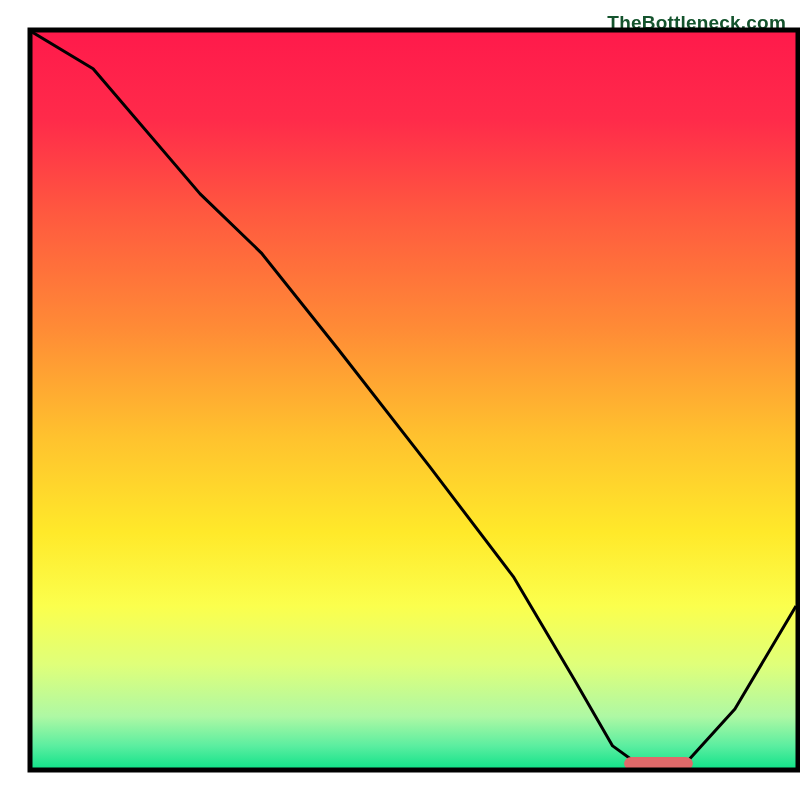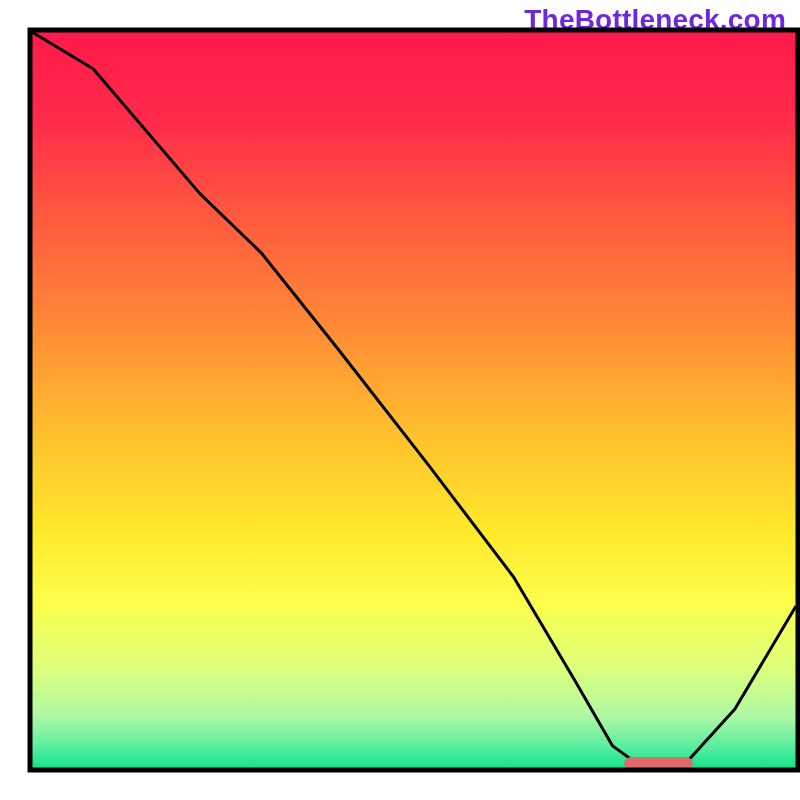--- a/index.html
+++ b/index.html
@@ -12,25 +12,25 @@
     overflow: hidden;
   }
   .frame {
     position: relative;
     width: 800px;
     height: 800px;
     box-sizing: border-box;
   }
   .watermark {
     position: absolute;
-    top: 4px;
+    top: 12px;
     right: 14px;
-    font-size: 28px;
+    font-size: 19px;
     font-weight: bold;
-    color: #6d28d9;
+    color: #14532d;
     letter-spacing: 0.2px;
     user-select: none;
   }
   svg.plot {
     position: absolute;
     top: 0;
     left: 0;
     width: 800px;
     height: 800px;
   }

